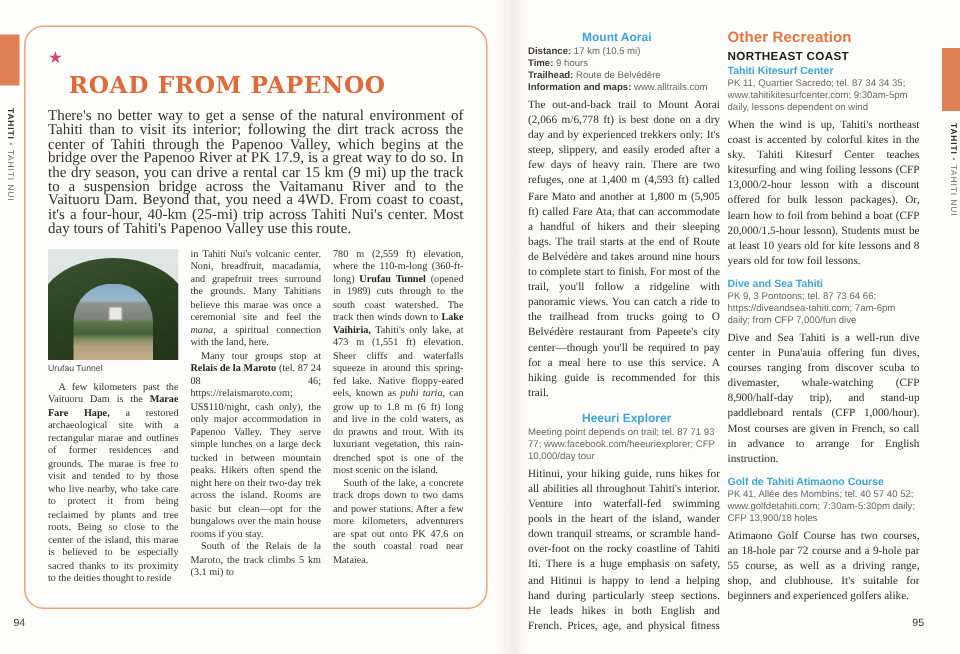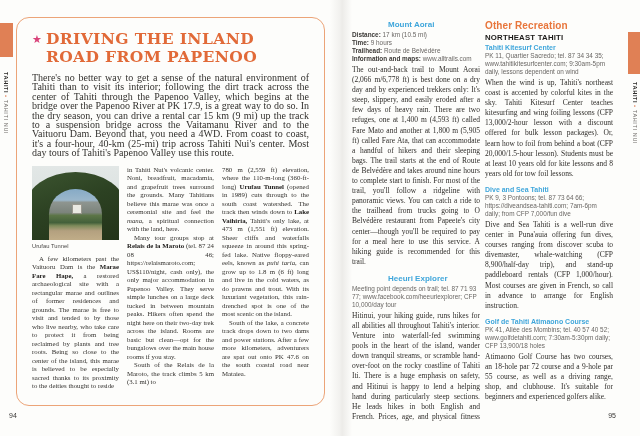--- a/index.html
+++ b/index.html
@@ -144,21 +144,21 @@
 <div class="tab-text right">
   <b>TAHITI</b><span class="dot">•</span><span>TAHITI NUI</span>
 </div>
 
 <div class="page-num left">94</div>
 <div class="page-num right">95</div>
 
 <section class="feature-box">
   <div class="feature-title">
     <span class="star">★</span>
-    <h1><span>DRIVING THE INLAND</span><br><span>ROAD FROM PAPENOO</span></h1>
+    <h1><br><span>ROAD FROM PAPENOO</span></h1>
   </div>
 
   <p class="intro">There's no better way to get a sense of the natural environment of Tahiti than to visit its interior; following the dirt track across the center of Tahiti through the Papenoo Valley, which begins at the bridge over the Papenoo River at PK 17.9, is a great way to do so. In the dry season, you can drive a rental car 15 km (9 mi) up the track to a suspension bridge across the Vaitamanu River and to the Vaituoru Dam. Beyond that, you need a 4WD. From coast to coast, it's a four-hour, 40-km (25-mi) trip across Tahiti Nui's center. Most day tours of Tahiti's Papenoo Valley use this route.</p>
 
   <div class="cols">
     <div class="col">
       <div class="photo">
         <div class="ph-mound"></div>
         <div class="ph-opening"></div>
         <div class="ph-sign"></div>
@@ -189,21 +189,21 @@
   <p class="rbody">The out-and-back trail to Mount Aorai (2,066 m/6,778 ft) is best done on a dry day and by experienced trekkers only: It's steep, slippery, and easily eroded after a few days of heavy rain. There are two refuges, one at 1,400 m (4,593 ft) called Fare Mato and another at 1,800 m (5,905 ft) called Fare Ata, that can accommodate a handful of hikers and their sleeping bags. The trail starts at the end of Route de Belvédère and takes around nine hours to complete start to finish. For most of the trail, you'll follow a ridgeline with panoramic views. You can catch a ride to the trailhead from trucks going to O Belvédère restaurant from Papeete's city center—though you'll be required to pay for a meal here to use this service. A hiking guide is recommended for this trail.</p>
 
   <h2 class="blue-head">Heeuri Explorer</h2>
   <p class="meta-block">Meeting point depends on trail; tel. 87 71 93 77; www.facebook.com/heeuriexplorer; CFP 10,000/day tour</p>
   <p class="rbody">Hitinui, your hiking guide, runs hikes for all abilities all throughout Tahiti's interior. Venture into waterfall-fed swimming pools in the heart of the island, wander down tranquil streams, or scramble hand-over-foot on the rocky coastline of Tahiti Iti. There is a huge emphasis on safety, and Hitinui is happy to lend a helping hand during particularly steep sections. He leads hikes in both English and French. Prices, age, and physical fitness requirements depend on the trail. If you must choose just one, his guidance along the Te Pari coastline is an experience of true adventure.</p>
 </section>
 
 <section class="rcol rcol-b">
   <h2 class="orange-head">Other Recreation</h2>
 
-  <h3 class="region first">NORTHEAST TAHITI</h3>
+  <h3 class="region first">NORTHEAST COAST</h3>
   <h4 class="listing-name">Tahiti Kitesurf Center</h4>
   <p class="meta-block">PK 11, Quartier Sacredo; tel. 87 34 34 35; www.tahitikitesurfcenter.com; 9:30am-5pm daily, lessons dependent on wind</p>
   <p class="rbody">When the wind is up, Tahiti's northeast coast is accented by colorful kites in the sky. Tahiti Kitesurf Center teaches kitesurfing and wing foiling lessons (CFP 13,000/2-hour lesson with a discount offered for bulk lesson packages). Or, learn how to foil from behind a boat (CFP 20,000/1.5-hour lesson). Students must be at least 10 years old for kite lessons and 8 years old for tow foil lessons.</p>
 
   <h4 class="listing-name">Dive and Sea Tahiti</h4>
   <p class="meta-block">PK 9, 3 Pontoons; tel. 87 73 64 66; https://diveandsea-tahiti.com; 7am-6pm daily; from CFP 7,000/fun dive</p>
   <p class="rbody">Dive and Sea Tahiti is a well-run dive center in Puna'auia offering fun dives, courses ranging from discover scuba to divemaster, whale-watching (CFP 8,900/half-day trip), and stand-up paddleboard rentals (CFP 1,000/hour). Most courses are given in French, so call in advance to arrange for English instruction.</p>
 
   <h4 class="listing-name">Golf de Tahiti Atimaono Course</h4>
   <p class="meta-block">PK 41, Allée des Mombins; tel. 40 57 40 52; www.golfdetahiti.com; 7:30am-5:30pm daily; CFP 13,900/18 holes</p>

